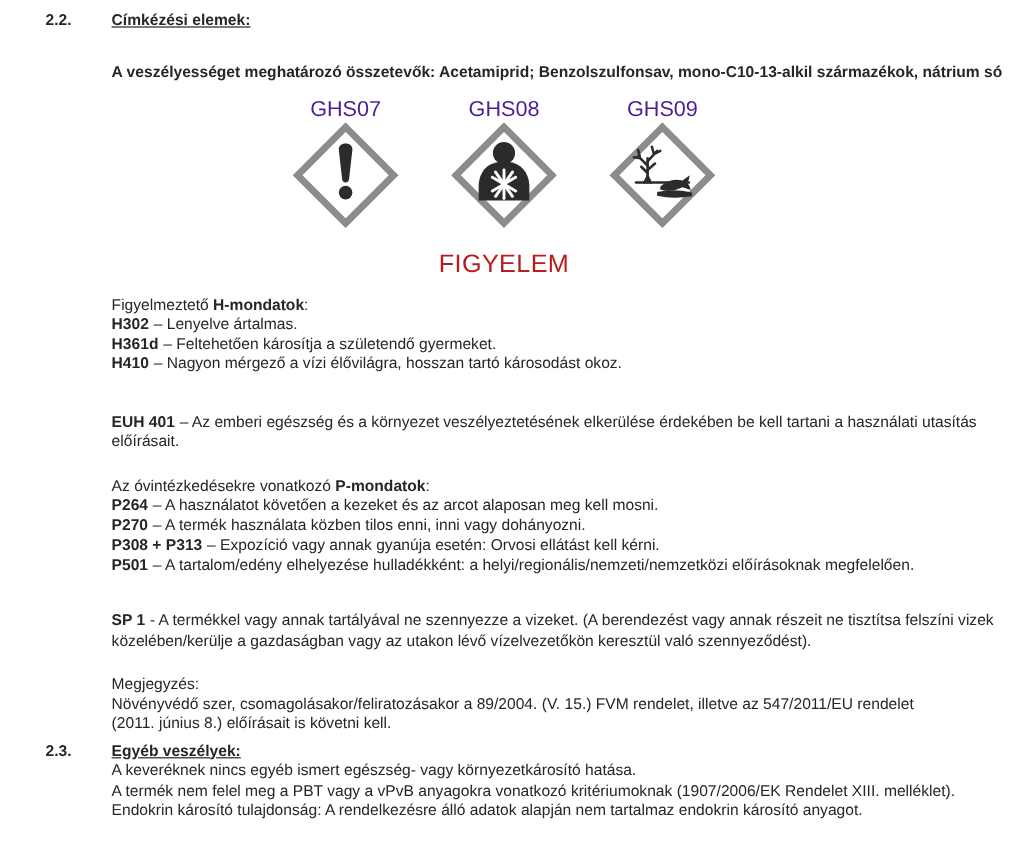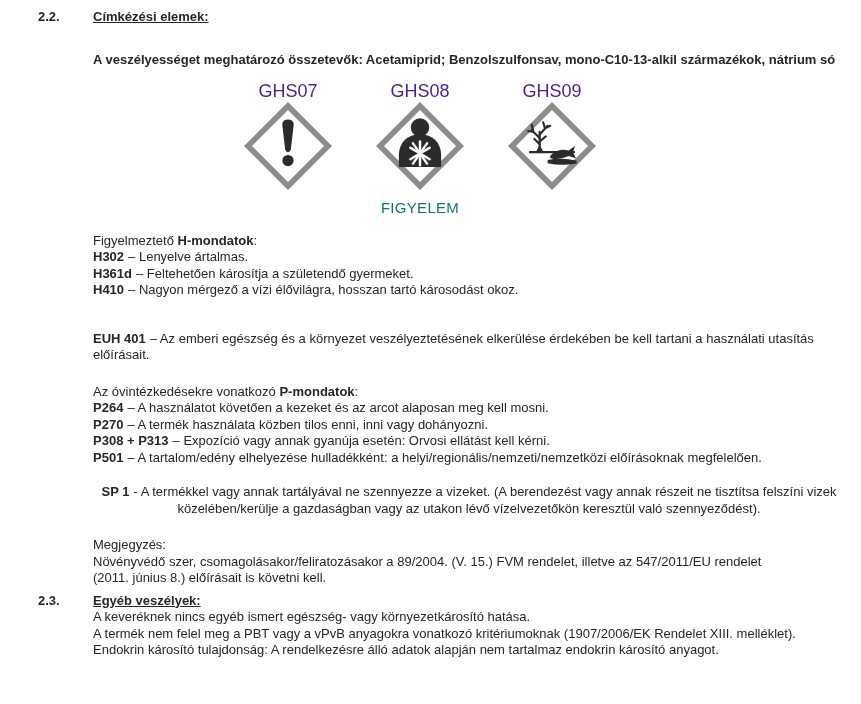--- a/index.html
+++ b/index.html
@@ -15,29 +15,29 @@
   .sec-head { display:flex; align-items:baseline; }
   .sec-num { width:55px; margin-left:38px; font-weight:bold; flex:0 0 auto; }
   .sec-title { font-weight:bold; text-decoration:underline; }
 
   .indent { margin-left:93px; }
   .components { margin-top:26px; font-weight:bold; max-width:755px; }
 
   .pictos { margin:14px 0 0 244px; display:flex; gap:44px; align-items:flex-start; }
   .picto { display:flex; flex-direction:column; align-items:center; width:88px; }
   .picto-label { font-size:18px; line-height:18px; color:#4c1d95; margin-bottom:2px; }
-  .signal-word { font-size:15px; line-height:18px; color:#0f766e; margin-top:4px; letter-spacing:0.3px; }
+  .signal-word { font-size:21px; line-height:18px; color:#b91c1c; margin-top:17px; letter-spacing:0.3px; }
 
   .h-block { margin-top:16px; }
   .stmt { }
   .stmt .code { font-weight:bold; margin-right:4px; }
   .para { max-width:752px; }
   .euh  { margin-top:32px; }
   .p-block { margin-top:20px; }
-  .sp   { margin-top:18px;text-align:center; }
+  .sp   { margin-top:30px; }
   .note { margin-top:20px; }
   .note-text { max-width:676px; }
 
   .s23 { margin-top:6px; }
   .s23-lines { max-width:760px; }
 </style>
 </head>
 <body>
 
 <div class="doc">

